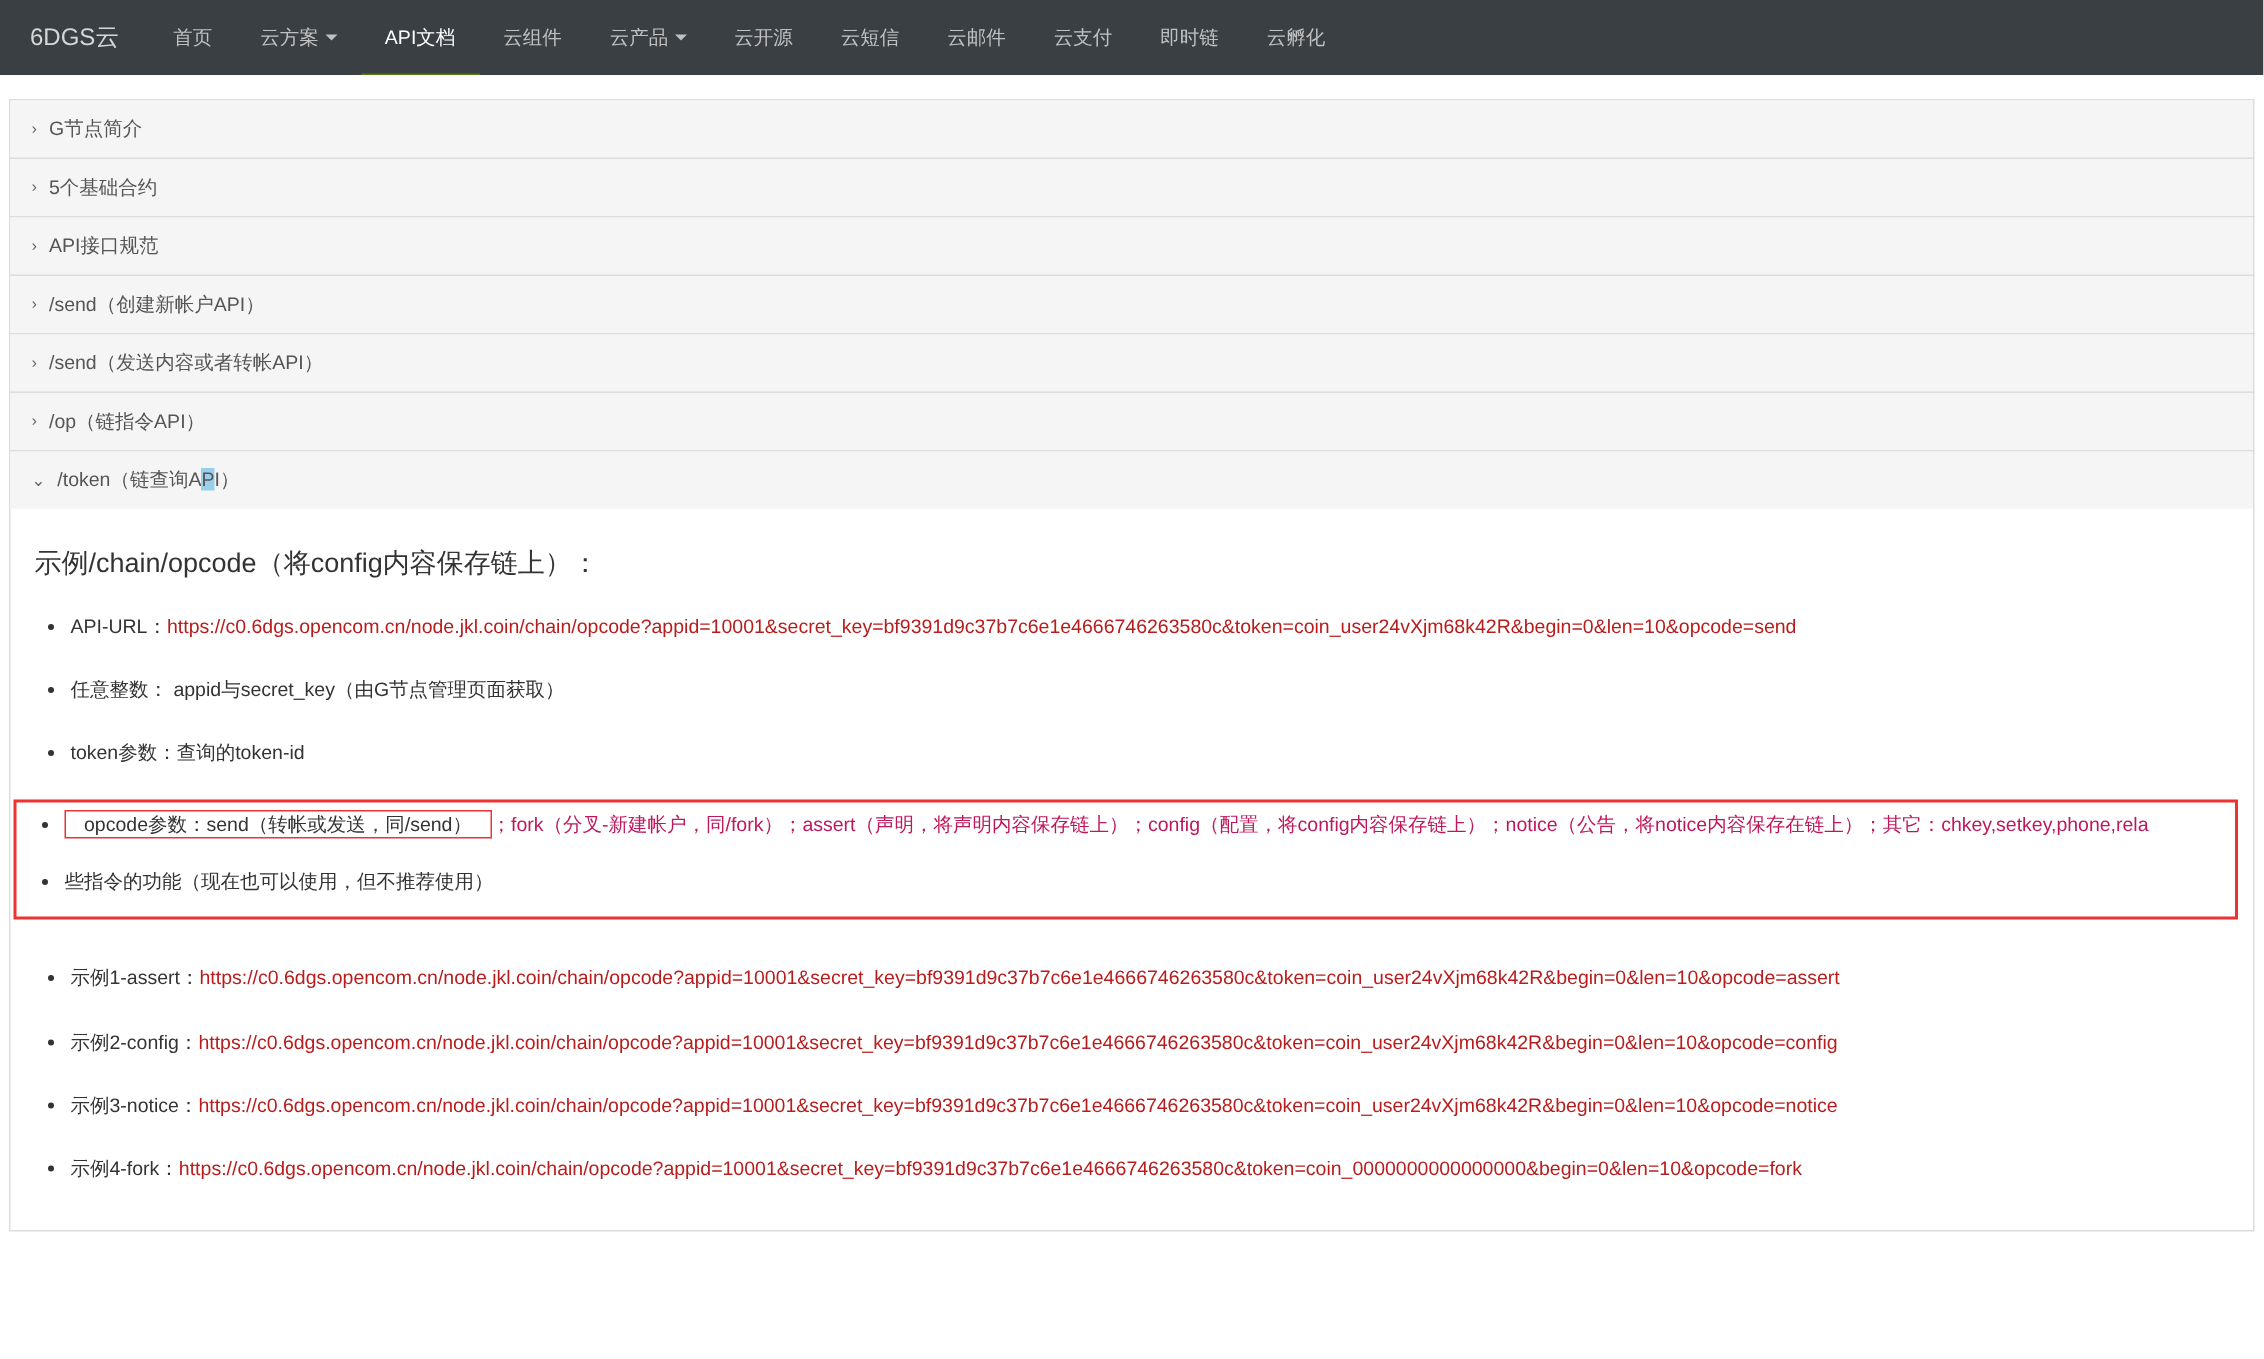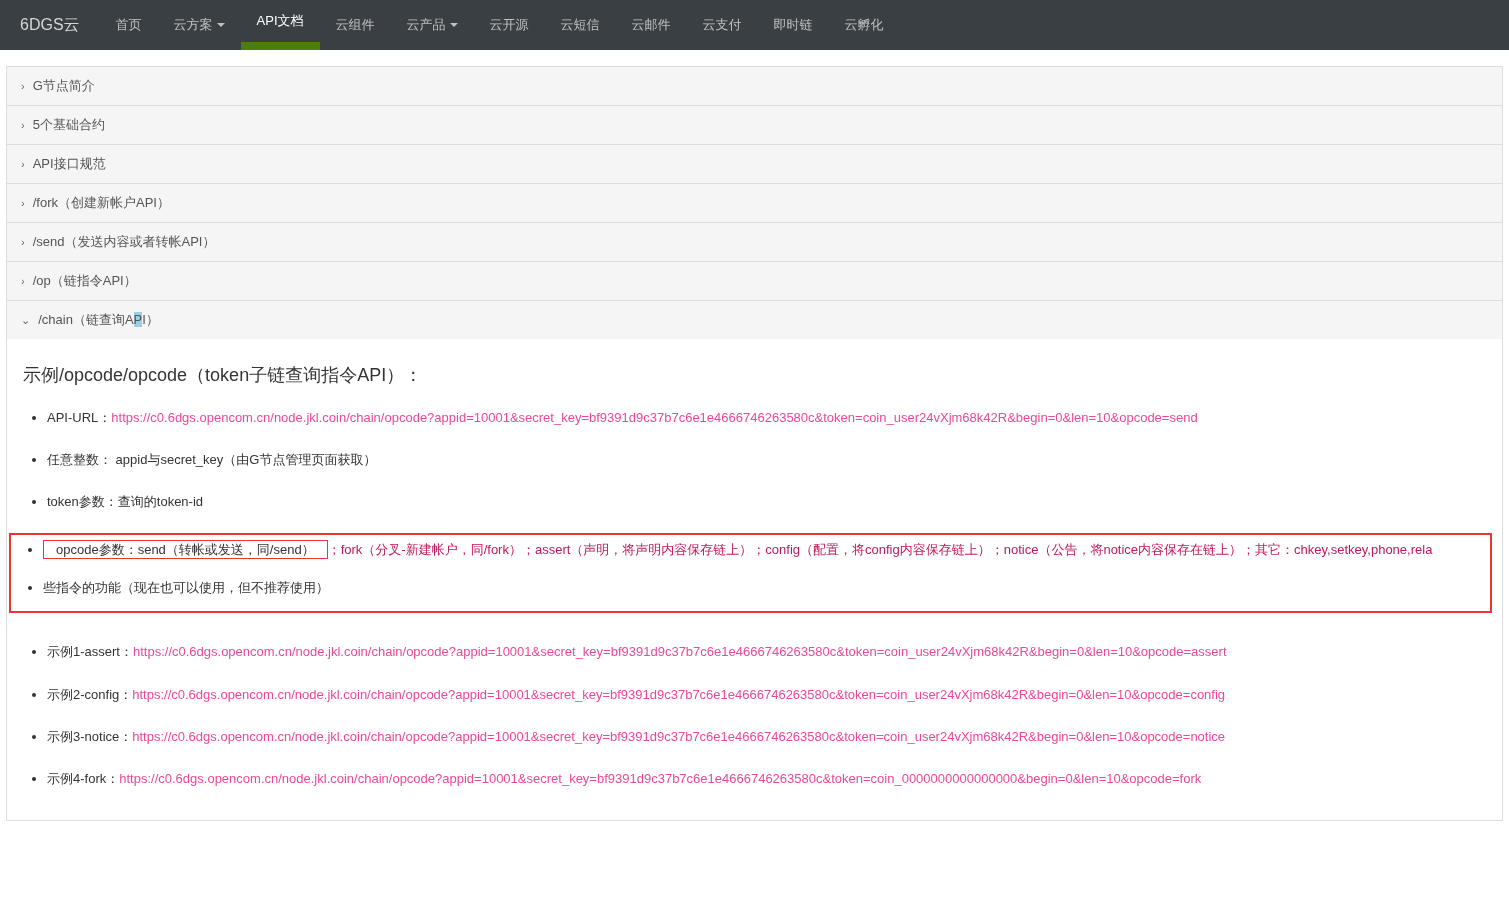--- a/index.html
+++ b/index.html
@@ -1,31 +1,31 @@
 <!DOCTYPE html>
 <html><head>
 <meta charset="utf-8">
 <style>
 *{margin:0;padding:0;box-sizing:border-box}
 body{font-family:-apple-system,"Helvetica Neue",Arial,"Microsoft YaHei",sans-serif;font-size:13px;color:#333;background:#fff}
 .navbar{background:#3a3f44;height:50px;display:flex;align-items:center;padding:0 8px}
 .brand{color:#d6d6d6;font-size:16px;padding:0 12px;margin-right:8px}
 .nav-item{color:#c0c0c0;padding:0 16px;height:50px;display:flex;align-items:center;cursor:pointer;font-size:13px}
-.nav-item.active{color:#fff;border-bottom:8px solid #4d7c0f;background:#3a3f44}
+.nav-item.active{color:#fff;border-bottom:1px solid #4d7c0f;background:#3a3f44}
 .caret{display:inline-block;width:0;height:0;margin-left:4px;vertical-align:middle;border-top:4px solid;border-right:4px solid transparent;border-left:4px solid transparent}
 .container{padding:16px 6px 10px 6px}
 .panel{border:1px solid #ddd;margin-bottom:-1px}
 .panel-head{background:#f5f5f5;padding:10px 14px;cursor:pointer;color:#555;font-size:13px;display:flex;align-items:center}
 .panel-head .chev{display:inline-block;margin-right:8px;color:#666;font-size:11px}
 .panel-head.open .chev{transform:none}
 .panel-body{padding:18px 10px 10px 10px}
 .heading{font-size:18px;color:#333;margin:6px 0 20px 6px}
 ul.list{list-style:disc;padding-left:24px}
 ul.list>li{margin:0 0 20px 6px;line-height:1.7;color:#333}
-a.lnk{color:#ec4899;text-decoration:none;word-break:break-all}
+a.lnk{color:#b91c1c;text-decoration:none;word-break:break-all}
 .redblock{border:2px solid #e33;padding:4px 2px;margin-left:-8px;margin-right:0;margin-bottom:16px}
 .redblock li{color:#d43;margin-bottom:8px!important}
 .redtxt{color:#be185d}
 .redblock2{border:2px solid #e33;padding:2px 2px 2px 2px;margin-left:-8px}
 .redblock2 li{margin-bottom:20px!important}
 .hl{background:#9acfea}
 </style>
 </head>
 <body>
 
@@ -62,46 +62,46 @@
       </div>
       <div class="panel">
         <div class="panel-head">
           <span class="chev">›</span>
           <span>API接口规范</span>
         </div>
       </div>
       <div class="panel">
         <div class="panel-head">
           <span class="chev">›</span>
-          <span>/fork（创建新帐户API）</span>
+          <span>/send（创建新帐户API）</span>
         </div>
       </div>
       <div class="panel">
         <div class="panel-head">
           <span class="chev">›</span>
           <span>/send（发送内容或者转帐API）</span>
         </div>
       </div>
       <div class="panel">
         <div class="panel-head">
           <span class="chev">›</span>
           <span>/op（链指令API）</span>
         </div>
       </div>
     </div>
 
  <div class="panel">
   <div class="panel-head open">
    <span class="chev">⌄</span>
    <span>
-    <span>/chain（链查询A</span><span class="hl">P</span><span>I）</span>
+    <span>/token（链查询A</span><span class="hl">P</span><span>I）</span>
    </span>
   </div>
   <div class="panel-body">
-   <div class="heading">示例/opcode/opcode（token子链查询指令API）：</div>
+   <div class="heading">示例/chain/opcode（将config内容保存链上）：</div>
 
    <ul class="list">
     <li>
      <span>API-URL：</span><a class="lnk">https://c0.6dgs.opencom.cn/node.jkl.coin/chain/opcode?appid=10001&amp;secret_key=bf9391d9c37b7c6e1e4666746263580c&amp;token=coin_user24vXjm68k42R&amp;begin=0&amp;len=10&amp;opcode=send</a>
     </li>
     <li>任意整数：  appid与secret_key（由G节点管理页面获取）</li>
     <li>token参数：查询的token-id</li>
    </ul>
 
    <div class="redblock">

